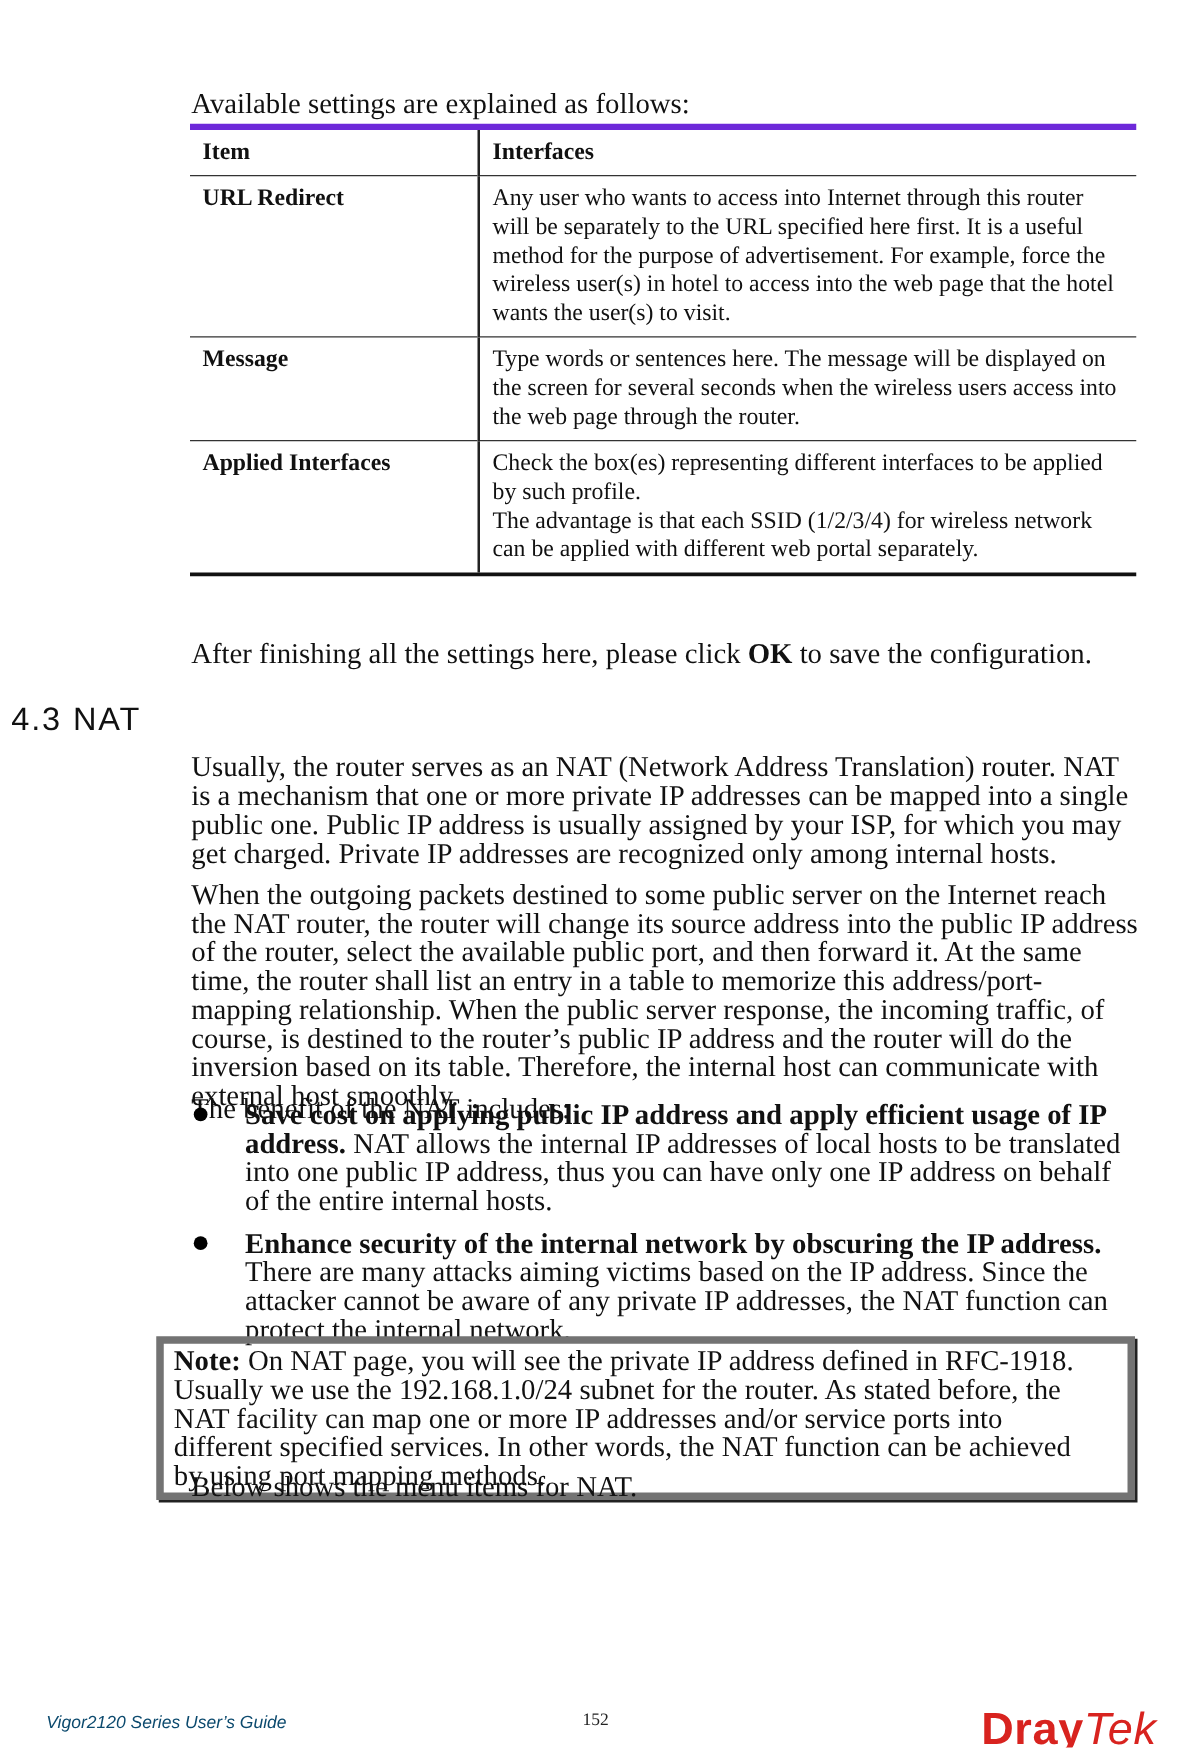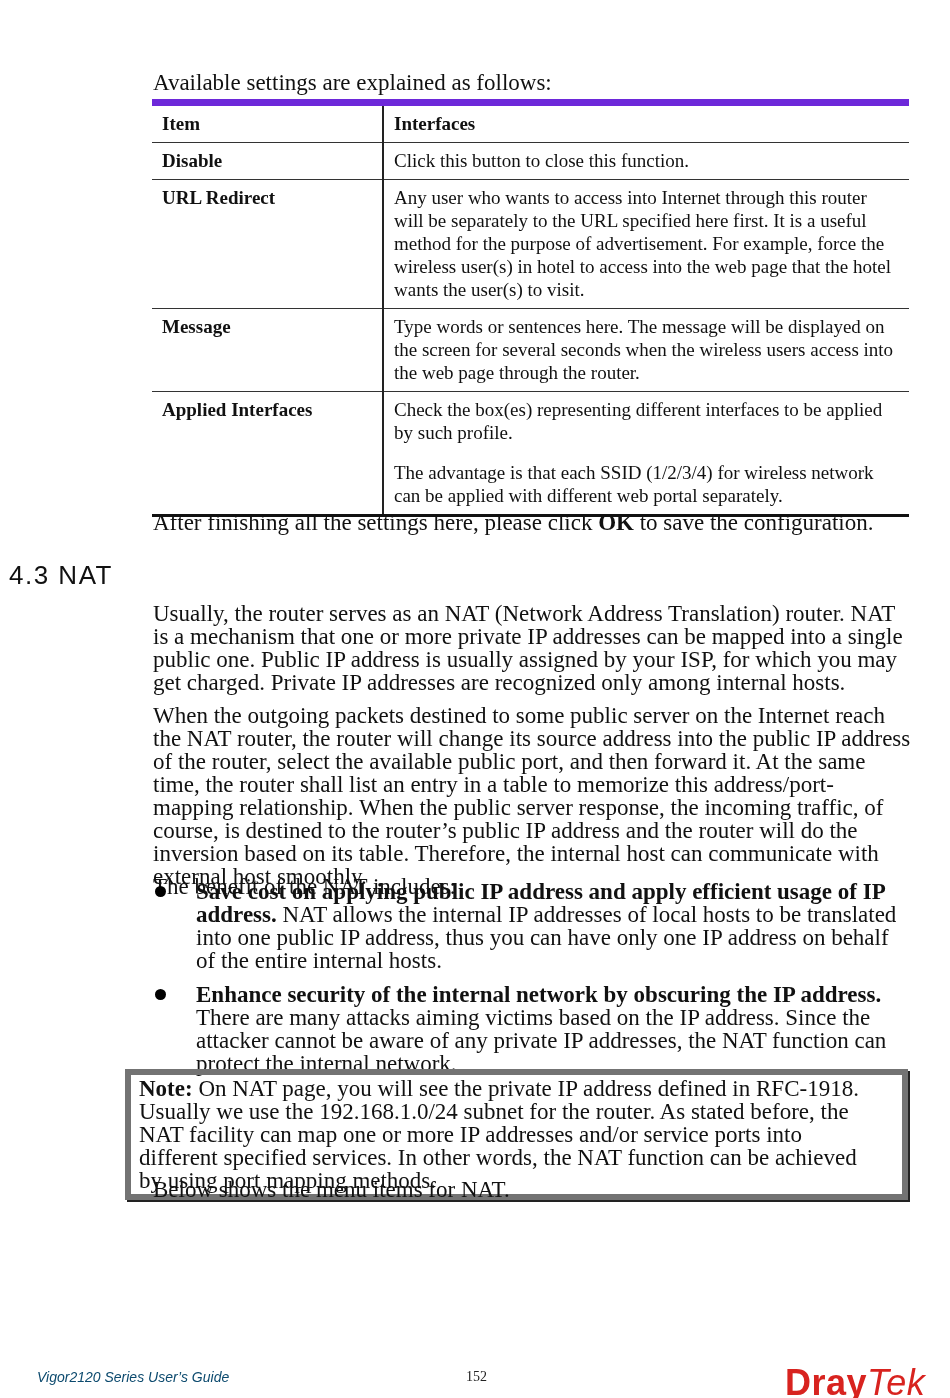--- a/index.html
+++ b/index.html
@@ -15,24 +15,24 @@
 
   
   .settings-table {
     position: absolute; left: 152px; top: 99px; width: 757px;
     border-collapse: collapse; font-size: 19px; line-height: 23px;
   }
   .settings-table th, .settings-table td {
     text-align: left; vertical-align: top; padding: 6px 10px 7px 10px;
     border-top: 1.5px solid #333;
   }
-  .settings-table thead th { border-top: 7px solid #6d28d9; font-weight: bold; }
+  .settings-table thead th { border-top: 5px solid #6d28d9; font-weight: bold; }
   .settings-table tbody tr:last-child td { border-bottom: 3px solid #111; }
   .settings-table .col-item { width: 210px; border-right: 2px solid #222; font-weight: bold; }
-  .settings-table td.desc p + p { margin-top: 17px; }
+  .settings-table td.desc p + p { margin-top: 0; }
 
   .after { position: absolute; left: 153px; top: 511px; }
   .after b { font-weight: bold; margin-top: 10px; }
 
   .section-heading {
     position: absolute; left: 9px; top: 560px;
     font-family: "Liberation Sans", sans-serif; font-size: 26px; letter-spacing: 1.5px;
     font-weight: normal; margin: 0; color: #111;
   }
 
@@ -79,26 +79,20 @@
 
   <table class="settings-table">
     <thead>
       <tr>
         <th class="col-item">Item</th>
         <th>Interfaces</th>
       </tr>
     </thead>
     <tbody>
       <tr>
-        <td class="col-item">Disable</td>
-        <td class="desc">
-          <p>Click this button to close this function.</p>
-        </td>
-      </tr>
-      <tr>
         <td class="col-item">URL Redirect</td>
         <td class="desc">
           <p>Any user who wants to access into Internet through this router will be separately to the URL specified here first. It is a useful method for the purpose of advertisement. For example, force the wireless user(s) in hotel to access into the web page that the hotel wants the user(s) to visit.</p>
         </td>
       </tr>
       <tr>
         <td class="col-item">Message</td>
         <td class="desc">
           <p>Type words or sentences here. The message will be displayed on the screen for several seconds when the wireless users access into the web page through the router.</p>
         </td>

